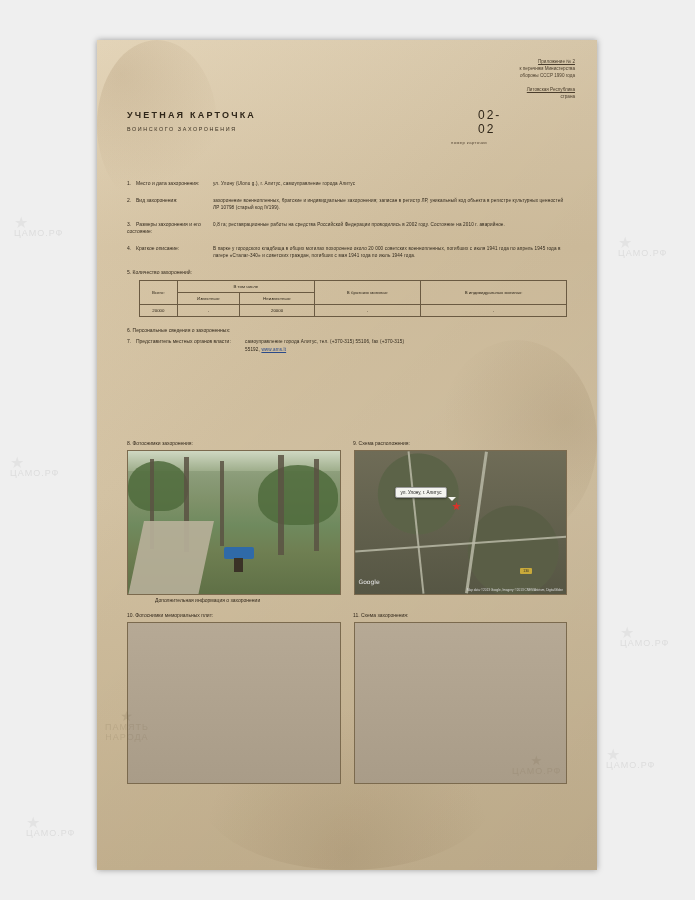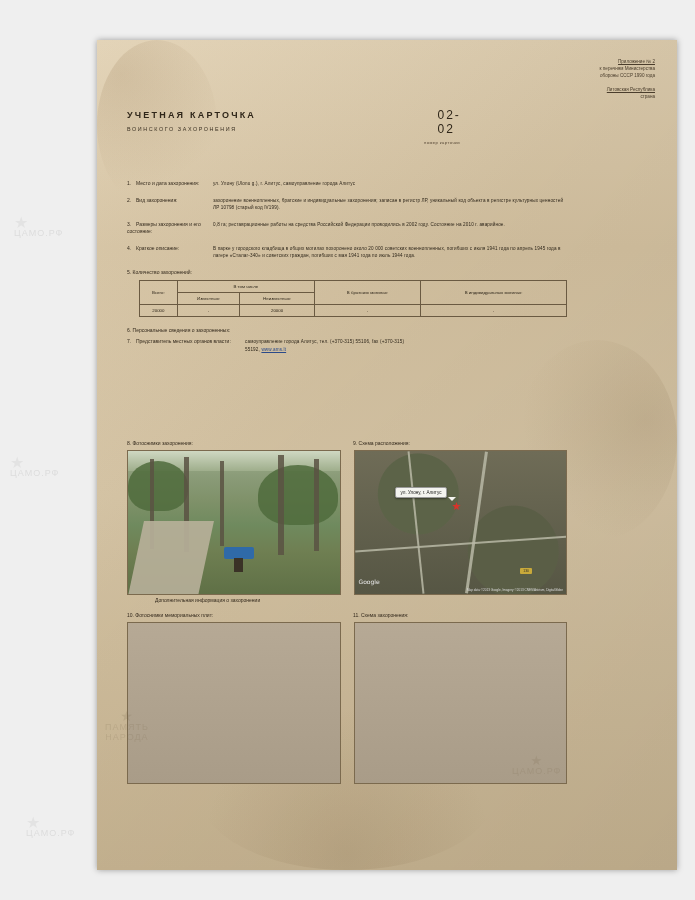--- a/index.html
+++ b/index.html
@@ -5,21 +5,21 @@
   html,body{margin:0;padding:0;}
   body{
     width:695px;height:900px;
     background:#efefef;
     font-family:"Liberation Sans", sans-serif;
     overflow:hidden;
   }
   .page{
     position:absolute;
     left:97px;top:40px;
-    width:580px;height:830px;
+    width:500px;height:830px;
     background:#d9c6a5;
     background-image:
       linear-gradient(135deg, rgba(255,255,255,0.10) 0%, rgba(0,0,0,0.05) 40%, rgba(0,0,0,0.10) 100%),
       linear-gradient(to bottom, #e0cfb0 0%, #d8c5a3 25%, #dccaa9 55%, #cfbb97 100%);
     box-shadow:0 0 6px rgba(0,0,0,0.35);
     color:#3b3123;
     font-size:5px;
   }
   
   .blotch{position:absolute;border-radius:50%;pointer-events:none;}
@@ -37,21 +37,21 @@
     font-size:4.6px;line-height:7px;color:#4a3d2c;
   }
   .hdr-right .u{text-decoration:underline;}
   .hdr-right .rep{margin-top:7px;text-decoration:underline;}
   .hdr-right .sub{text-decoration:none;}
 
   .title{position:absolute;left:30px;top:70px;}
   .title .t1{font-size:9px;letter-spacing:2.2px;font-weight:bold;color:#2f2619;}
   .title .t2{font-size:5.4px;letter-spacing:1.6px;margin-top:6px;color:#3b3123;}
 
-  .cardno{position:absolute;left:300px;top:68px;text-align:center;width:90px;}
+  .cardno{position:absolute;left:300px;top:68px;text-align:right;width:90px;}
   .cardno .num{font-size:12px;letter-spacing:2px;color:#2f2619;}
   .cardno .cap{font-size:4.2px;margin-top:4px;color:#564735;letter-spacing:.4px;}
 
   .rows{position:absolute;left:30px;top:140px;width:440px;}
   .row{display:flex;margin-bottom:9px;}
   .row .lbl{width:86px;flex:0 0 86px;font-size:5px;line-height:7.5px;color:#33291c;}
   .row .val{flex:1;font-size:4.6px;line-height:7.6px;color:#2e261a;letter-spacing:.15px;}
   .num{display:inline-block;width:9px;}
 
   .secthead{font-size:5px;color:#33291c;margin:3px 0 5px 0;}

